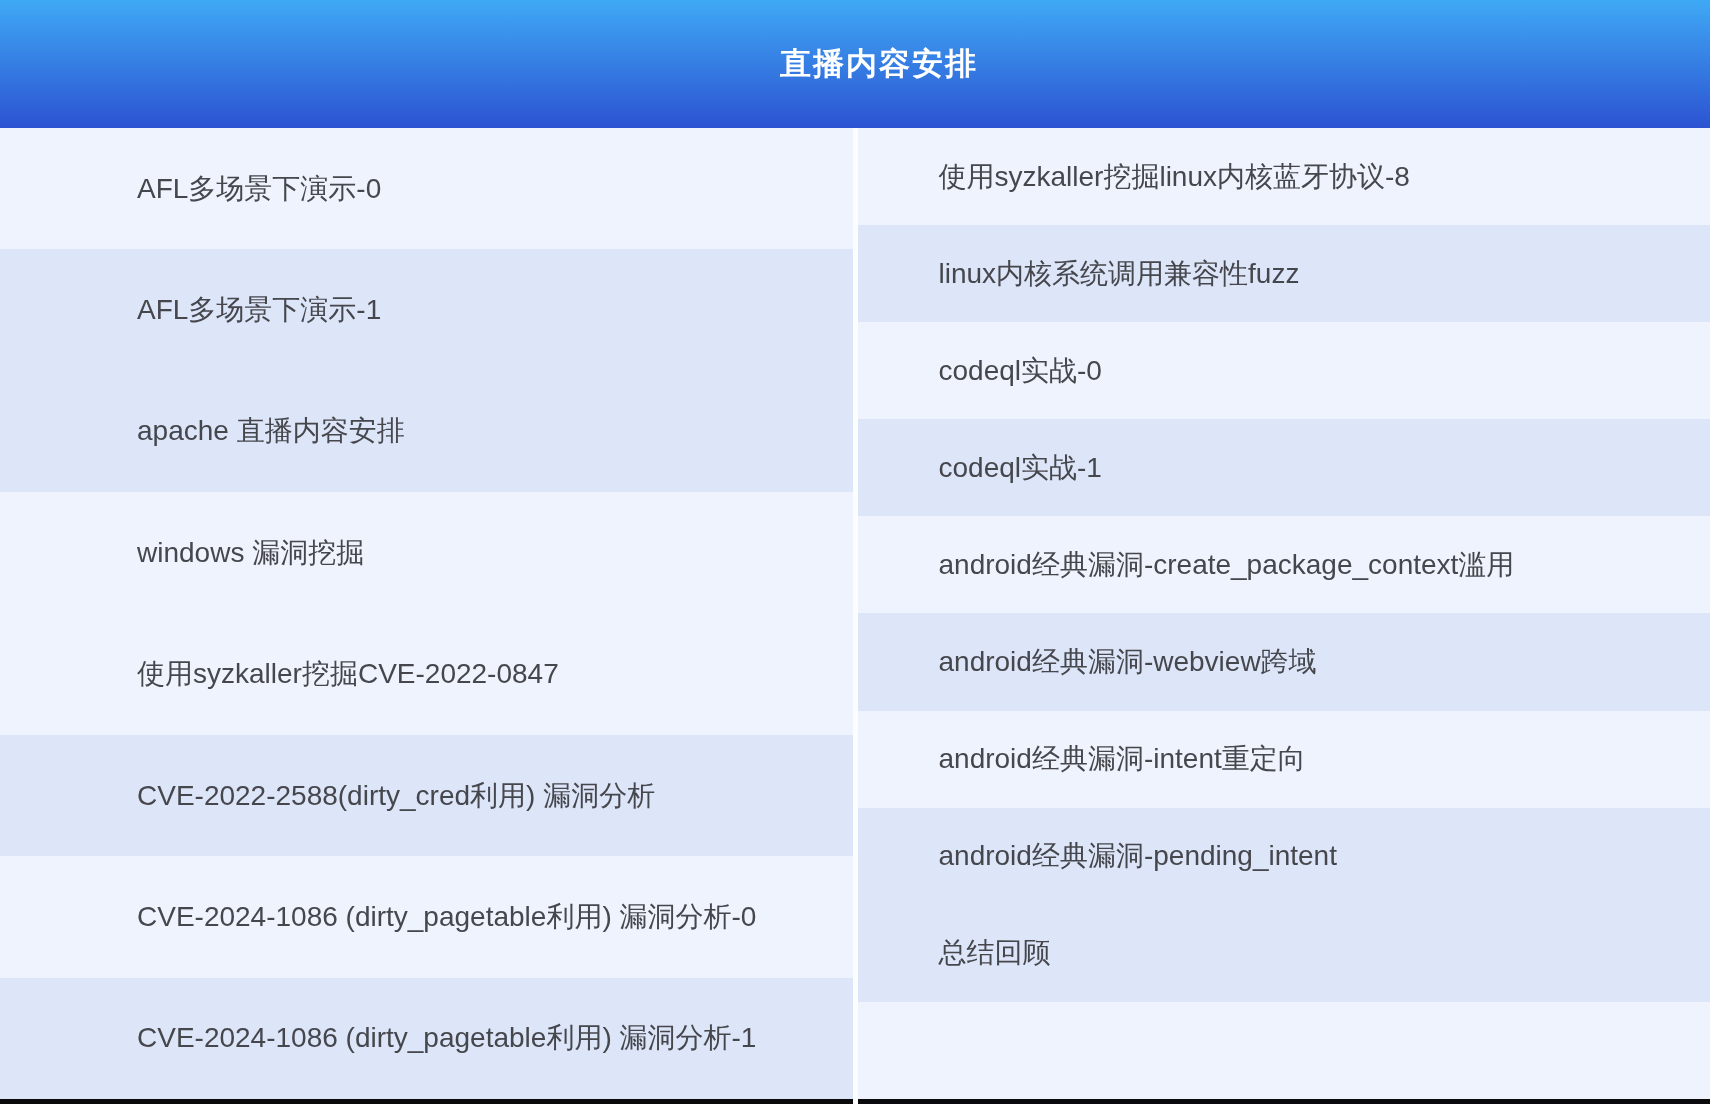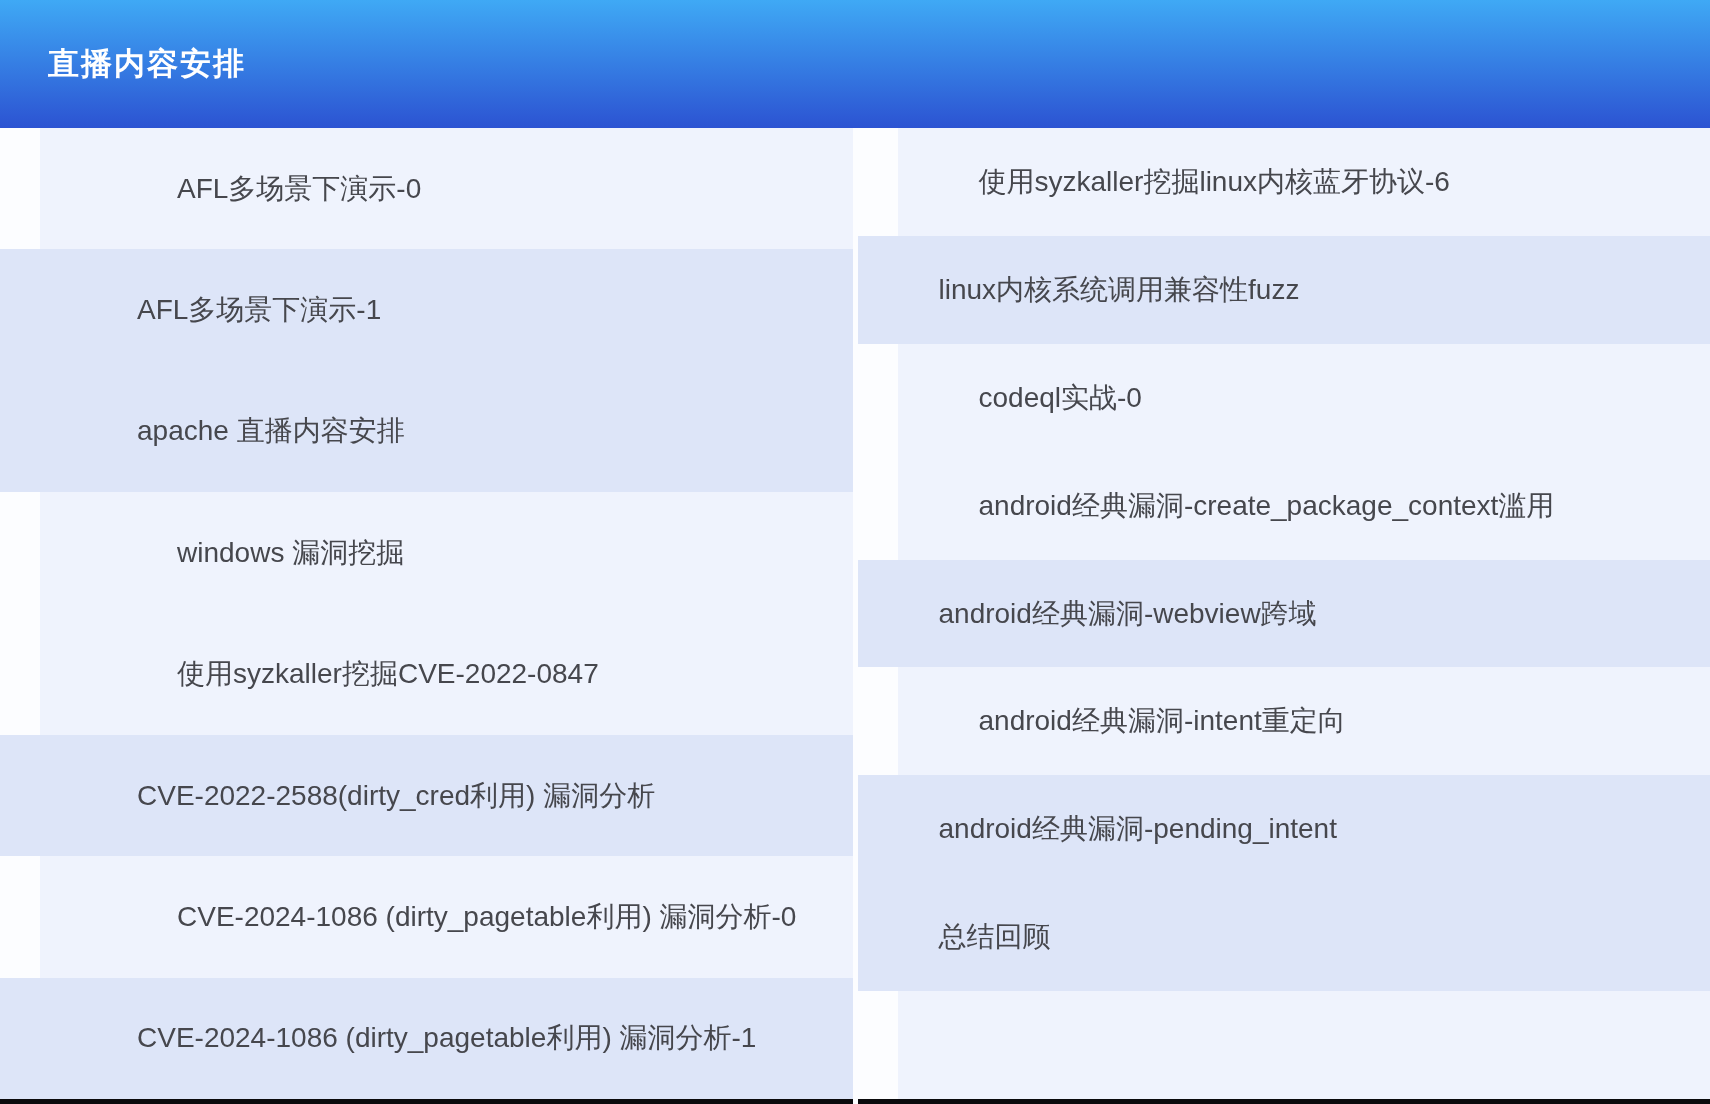--- a/index.html
+++ b/index.html
@@ -18,21 +18,21 @@
     height: 1104px;
     display: flex;
     flex-direction: column;
   }
   .header {
     height: 128px;
     flex: 0 0 128px;
     background: linear-gradient(180deg, var(--header-gradient-top) 0%, var(--header-gradient-bottom) 100%);
     display: flex;
     align-items: center;
-    justify-content: flex-start;
+    justify-content: center;
     padding-left: 48px;
   }
   .title {
     color: var(--title-color);
     font-size: 31px;
     font-weight: bold;
     letter-spacing: 2px;
   }
   .table {
     flex: 1 1 auto;
@@ -45,21 +45,21 @@
     display: flex;
     flex-direction: column;
     min-width: 0;
   }
   .row {
     flex: 1 1 0;
     display: flex;
     align-items: center;
     overflow: hidden;
   }
-  .row.odd  { background: var(--row-light); margin-left: 40px; }
+  .row.odd  { background: var(--row-light); }
   .row.even { background: var(--row-dark); }
   .cell-text {
     color: var(--text-color);
     font-size: 28px;
     white-space: nowrap;
   }
   .col-left  .cell-text { padding-left: 137px; }
   .col-right .cell-text { padding-left: 81px; }
   .bottom-bar {
     flex: 0 0 5px;
@@ -108,31 +108,34 @@
   </div>
 
   <div class="row even">
     <span class="cell-text">CVE-2024-1086 (dirty_pagetable利用) 漏洞分析-1</span>
   </div>
 
 <div class="bottom-bar"></div>
       </div>
     <div class="col col-right">
   <div class="row odd">
-    <span class="cell-text">使用syzkaller挖掘linux内核蓝牙协议-6</span>
+    <span class="cell-text">使用syzkaller挖掘linux内核蓝牙协议-8</span>
   </div>
 
   <div class="row even">
     <span class="cell-text">linux内核系统调用兼容性fuzz</span>
   </div>
 
   <div class="row odd">
     <span class="cell-text">codeql实战-0</span>
   </div>
 
+  <div class="row even">
+    <span class="cell-text">codeql实战-1</span>
+  </div>
 
   <div class="row odd">
     <span class="cell-text">android经典漏洞-create_package_context滥用</span>
   </div>
 
   <div class="row even">
     <span class="cell-text">android经典漏洞-webview跨域</span>
   </div>
 
   <div class="row odd">

